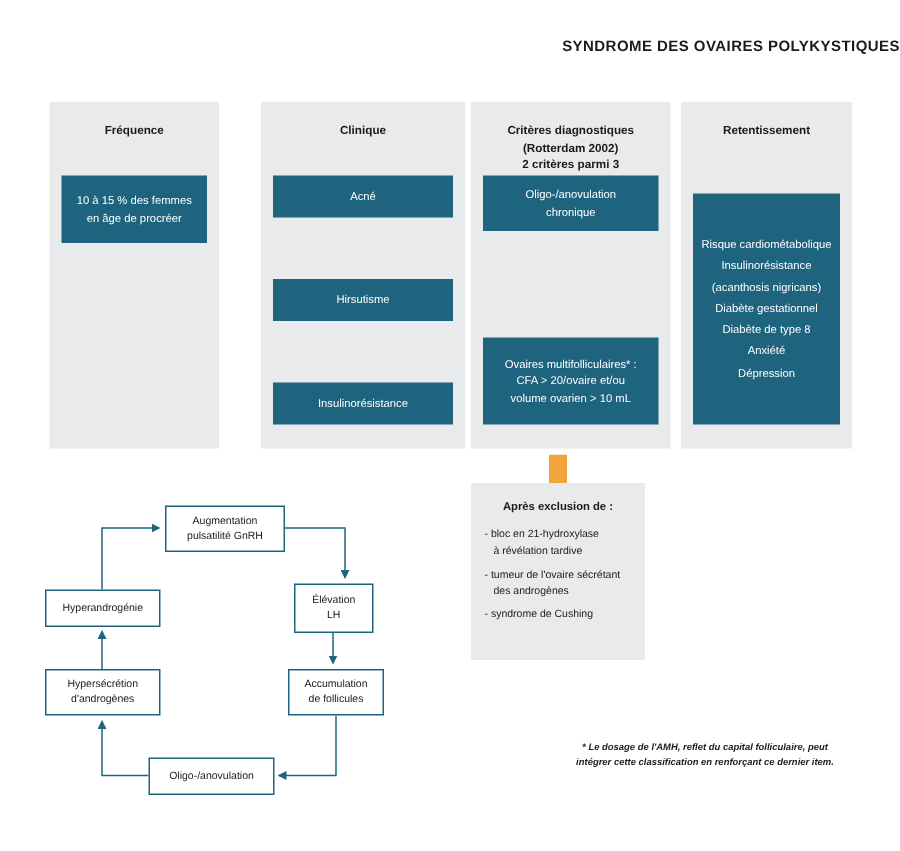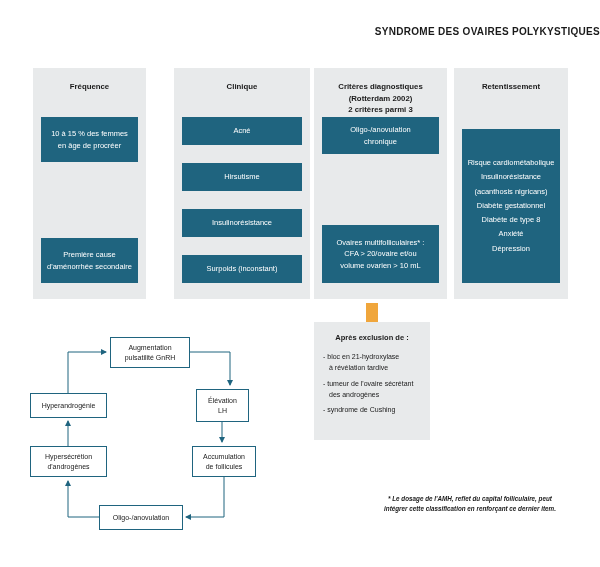--- a/index.html
+++ b/index.html
@@ -86,32 +86,29 @@
 
 <div class="page">
 
   <div class="title">SYNDROME DES OVAIRES POLYKYSTIQUES</div>
 
   <section class="col col1">
     <header class="col-header">Fréquence</header>
     <div class="col-body">
       <div class="teal-box h55">10 à 15 % des femmes
 en âge de procréer</div>
-      <div class="teal-box h55">Première cause
-d'aménorrhée secondaire</div>
     </div>
   </section>
 
   <section class="col col2">
     <header class="col-header">Clinique</header>
     <div class="col-body">
       <div class="teal-box h28">Acné</div>
       <div class="teal-box h28">Hirsutisme</div>
       <div class="teal-box h28">Insulinorésistance</div>
-      <div class="teal-box h28">Surpoids (inconstant)</div>
     </div>
   </section>
 
   <section class="col col3">
     <header class="col-header">Critères diagnostiques
 (Rotterdam 2002)
 2 critères parmi 3</header>
     <div class="col-body">
       <div class="teal-box h37">Oligo-/anovulation
 chronique</div>

